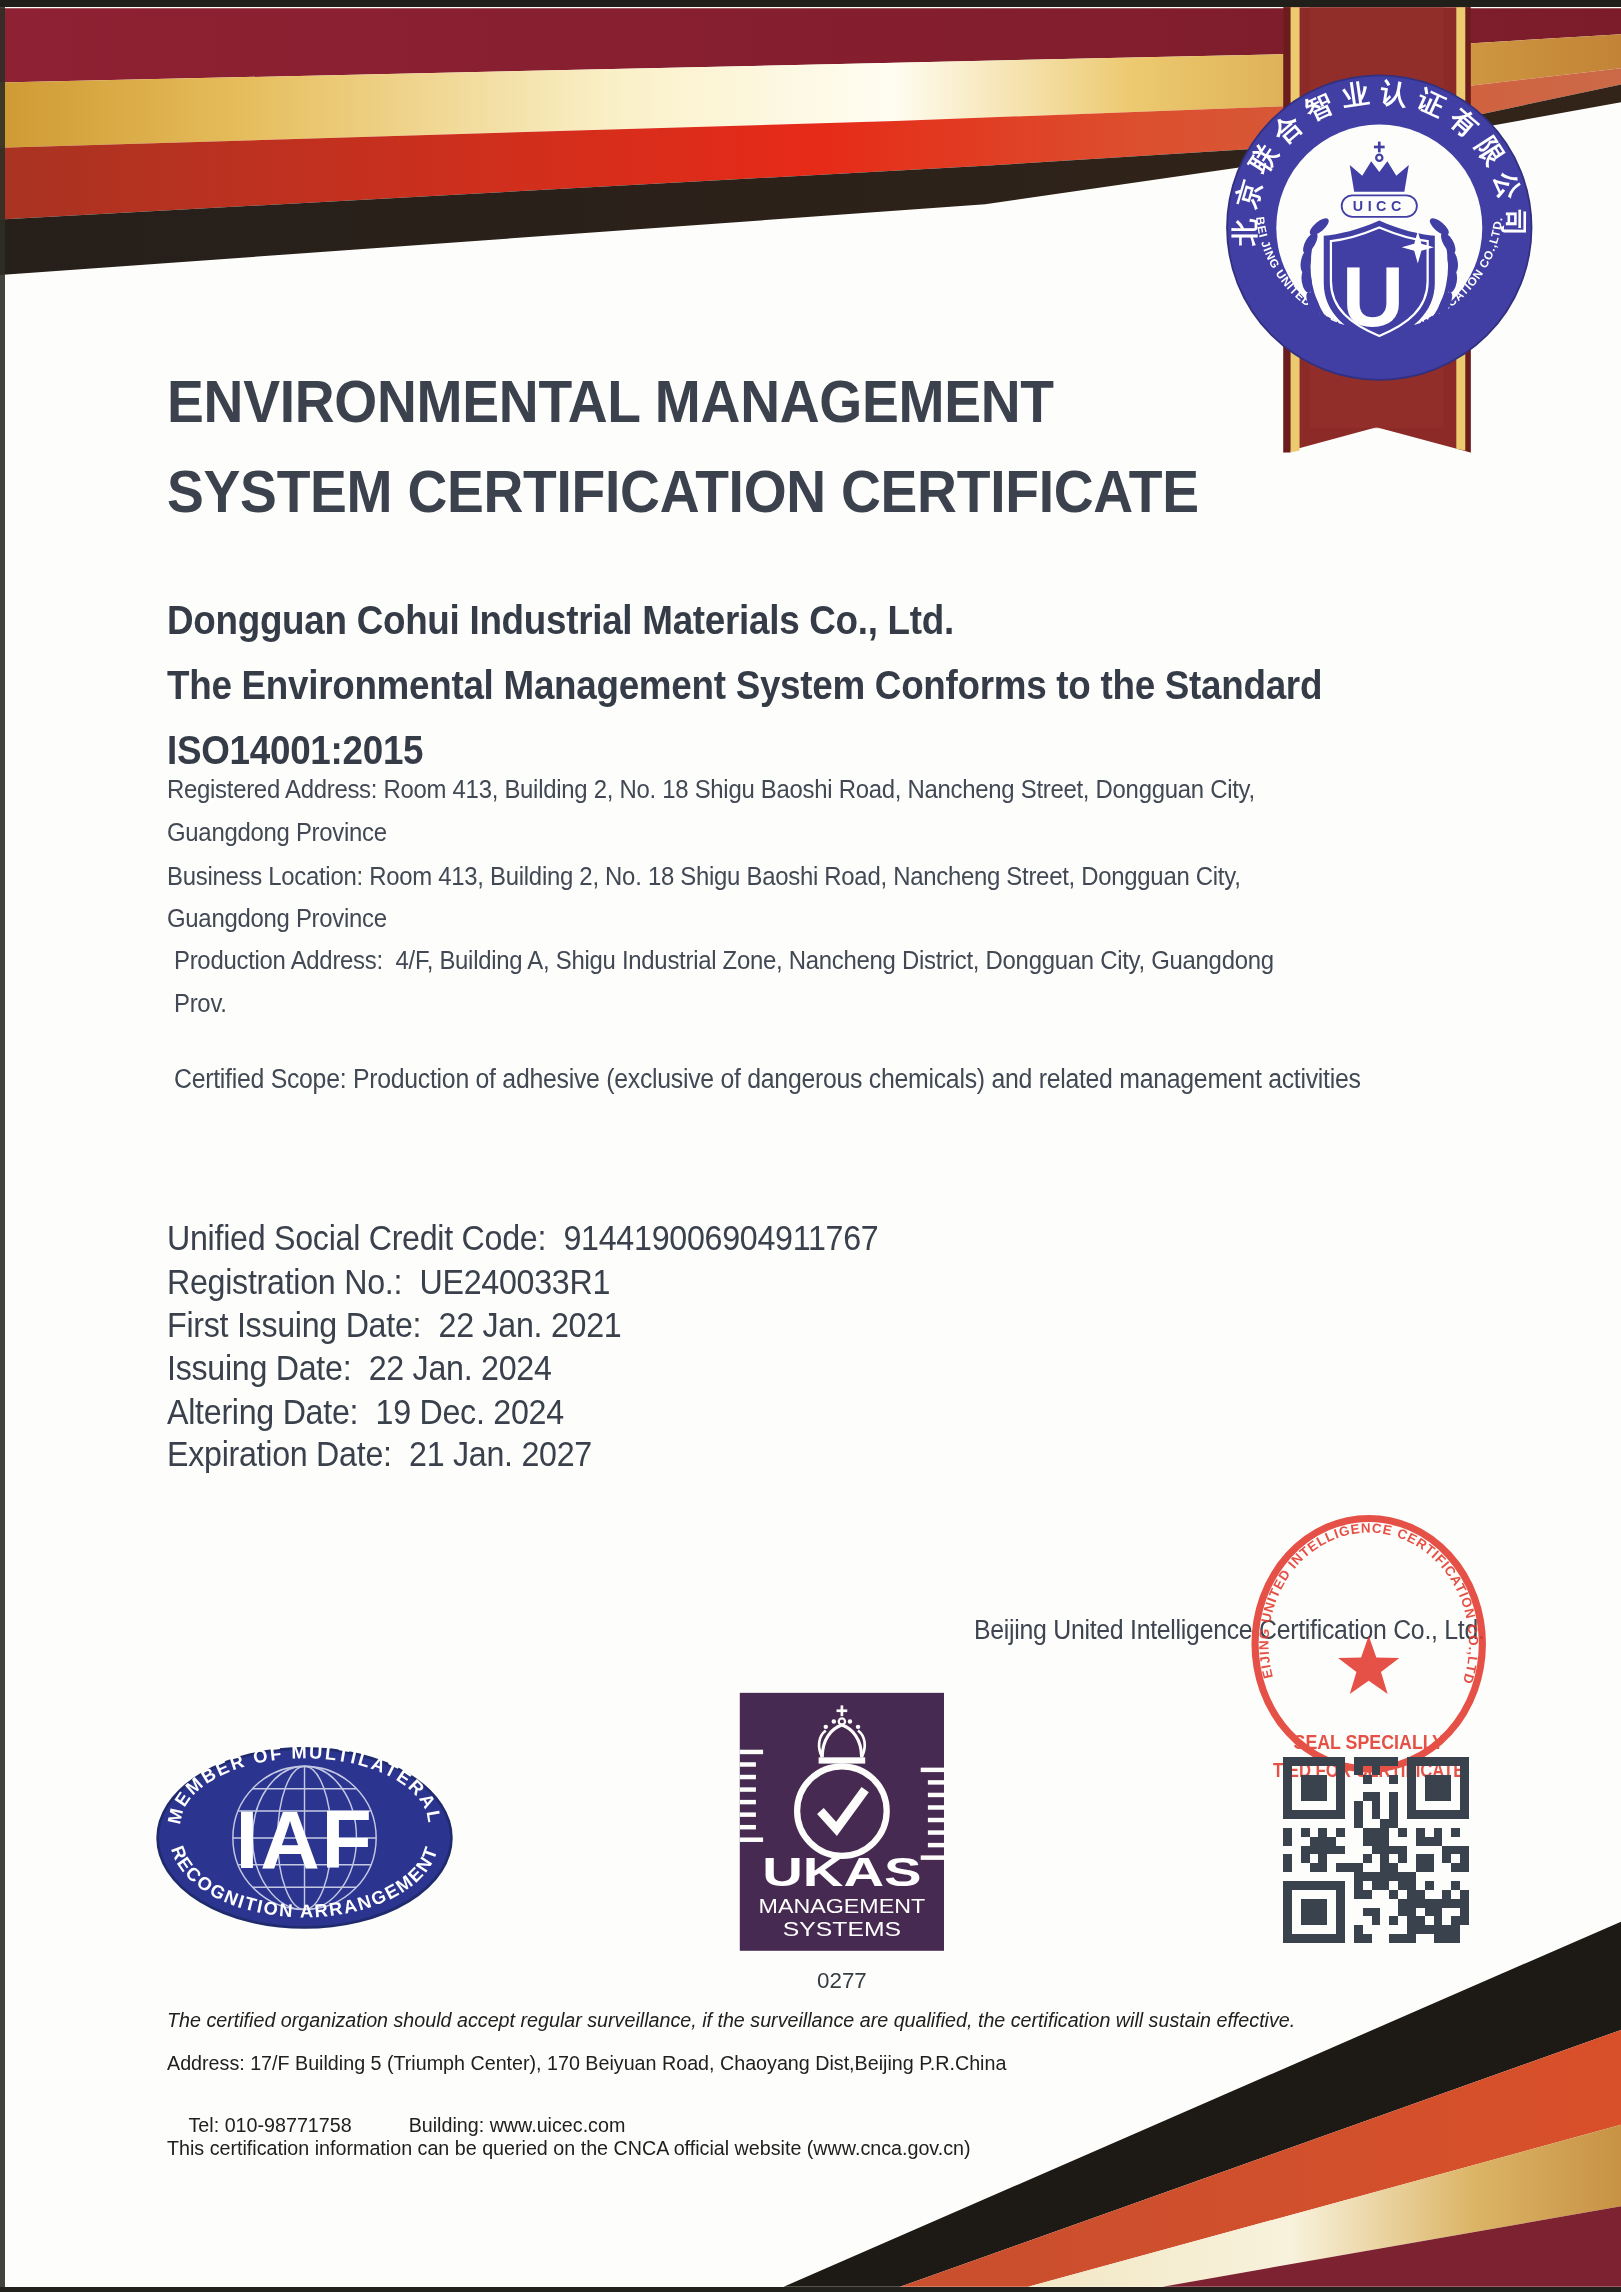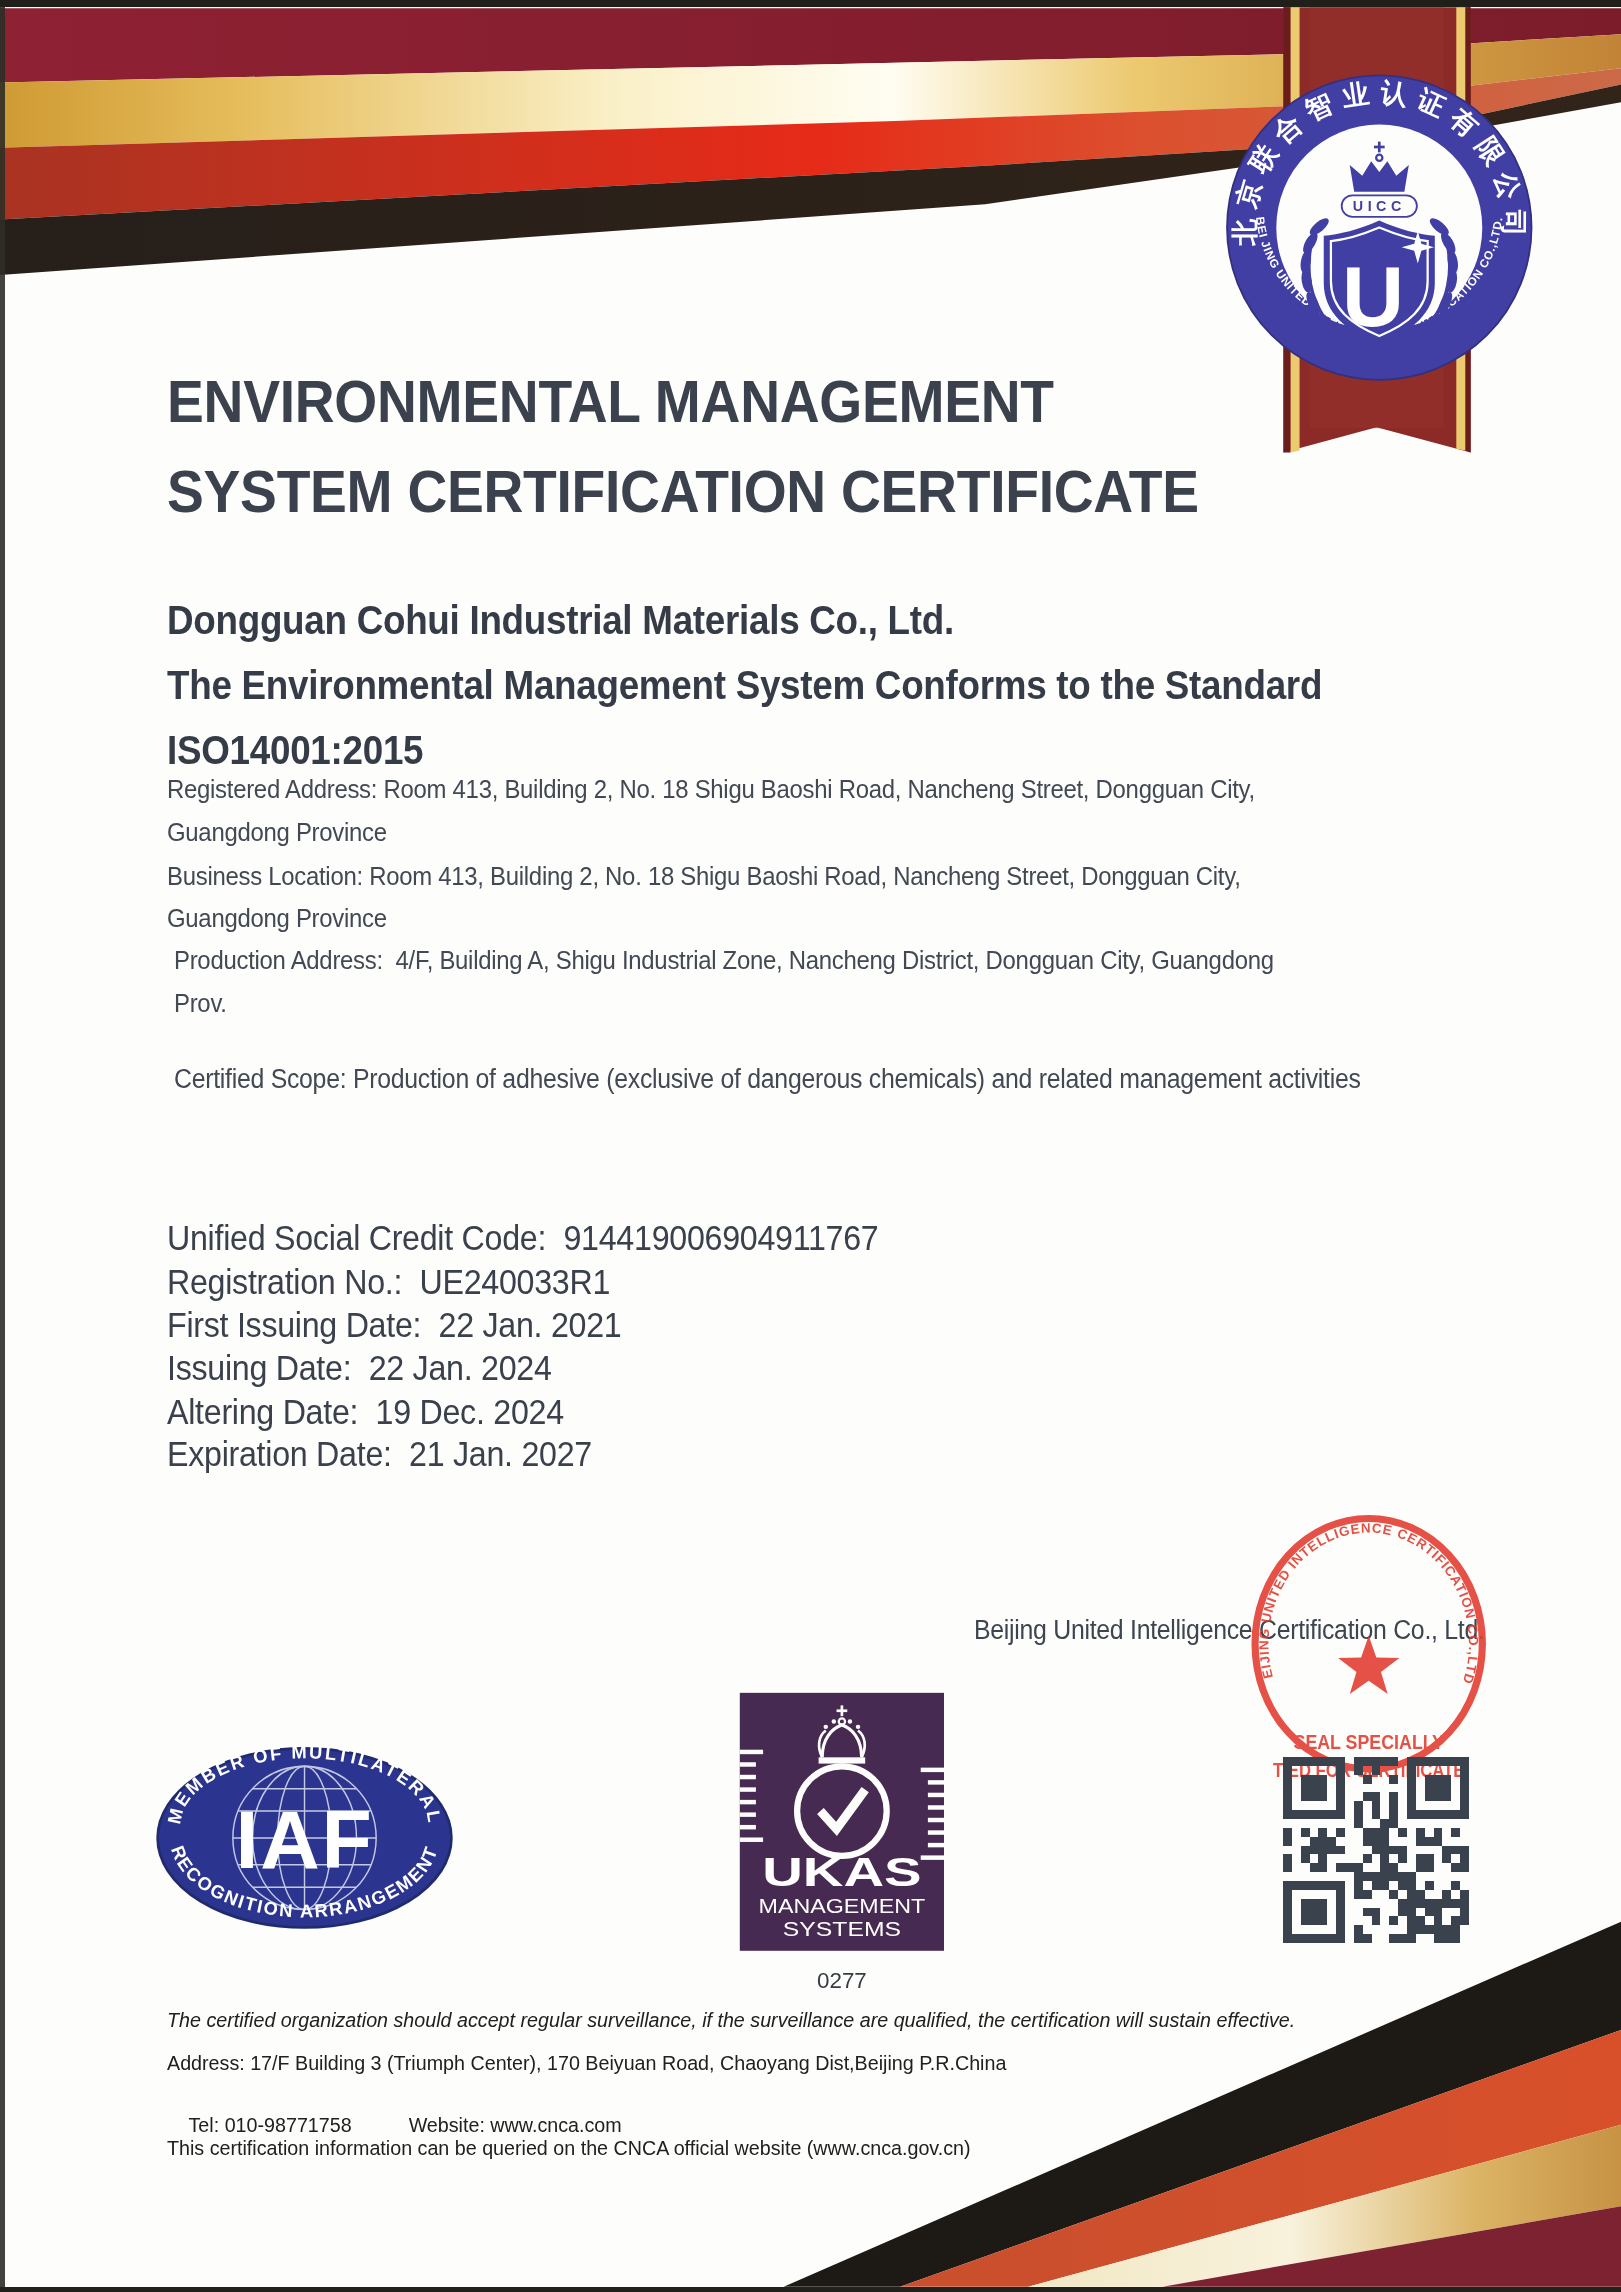--- a/index.html
+++ b/index.html
@@ -221,23 +221,23 @@
   <div class="t code cond" style="left:167px;top:1220px;">Unified Social Credit Code:  914419006904911767</div>
   <div class="t code cond" style="left:167px;top:1264px;">Registration No.:  UE240033R1</div>
   <div class="t code cond" style="left:167px;top:1307px;">First Issuing Date:  22 Jan. 2021</div>
   <div class="t code cond" style="left:167px;top:1350px;">Issuing Date:  22 Jan. 2024</div>
   <div class="t code cond" style="left:167px;top:1394px;">Altering Date:  19 Dec. 2024</div>
   <div class="t code cond" style="left:167px;top:1436px;">Expiration Date:  21 Jan. 2027</div>
 
   <div class="t issuer cond" style="left:974px;top:1617px;">Beijing United Intelligence Certification Co., Ltd.</div>
 
   <div class="t footer" style="left:167px;top:2011px;font-style:italic;">The certified organization should accept regular surveillance, if the surveillance are qualified, the certification will sustain effective.</div>
-  <div class="t footer" style="left:167px;top:2054px;">Address: 17/F Building 3 (Triumph Center), 170 Beiyuan Road, Chaoyang Dist,Beijing P.R.China</div>
+  <div class="t footer" style="left:167px;top:2054px;">Address: 17/F Building 5 (Triumph Center), 170 Beiyuan Road, Chaoyang Dist,Beijing P.R.China</div>
   <div class="t footer" style="left:167px;top:2096px;">
-    <span>Tel: 010-98771758</span><span style="display:inline-block;width:57px;"></span><span>Website: www.cnca.com</span>
+    <span>Tel: 010-98771758</span><span style="display:inline-block;width:57px;"></span><span>Building: www.uicec.com</span>
   </div>
   <div class="t footer" style="left:167px;top:2139px;">This certification information can be queried on the CNCA official website (www.cnca.gov.cn)</div>
 
   <svg class="redseal" viewBox="1392 1688 276 300">
     <ellipse cx="1528" cy="1835" rx="127" ry="140" fill="none" stroke="#e23a2e" stroke-width="8"></ellipse>
     <path id="sealArc" d="M1422.8,1877.4 A112,124 0 1 1 1633.2,1877.4" fill="none"></path>
     <text font-size="15" font-weight="bold" fill="#e23a2e" letter-spacing="1">
       <textPath href="#sealArc" startOffset="50%" text-anchor="middle">BEIJING UNITED INTELLIGENCE CERTIFICATION CO.,LTD.</textPath>
     </text>
     <path fill="#e23a2e" d="M1528,1826 L1536.5,1850.3 L1562.2,1850.9 L1541.7,1866.4 L1549.2,1891.1 L1528,1876.4 L1506.8,1891.1 L1514.3,1866.4 L1493.8,1850.9 L1519.5,1850.3 Z"></path>

